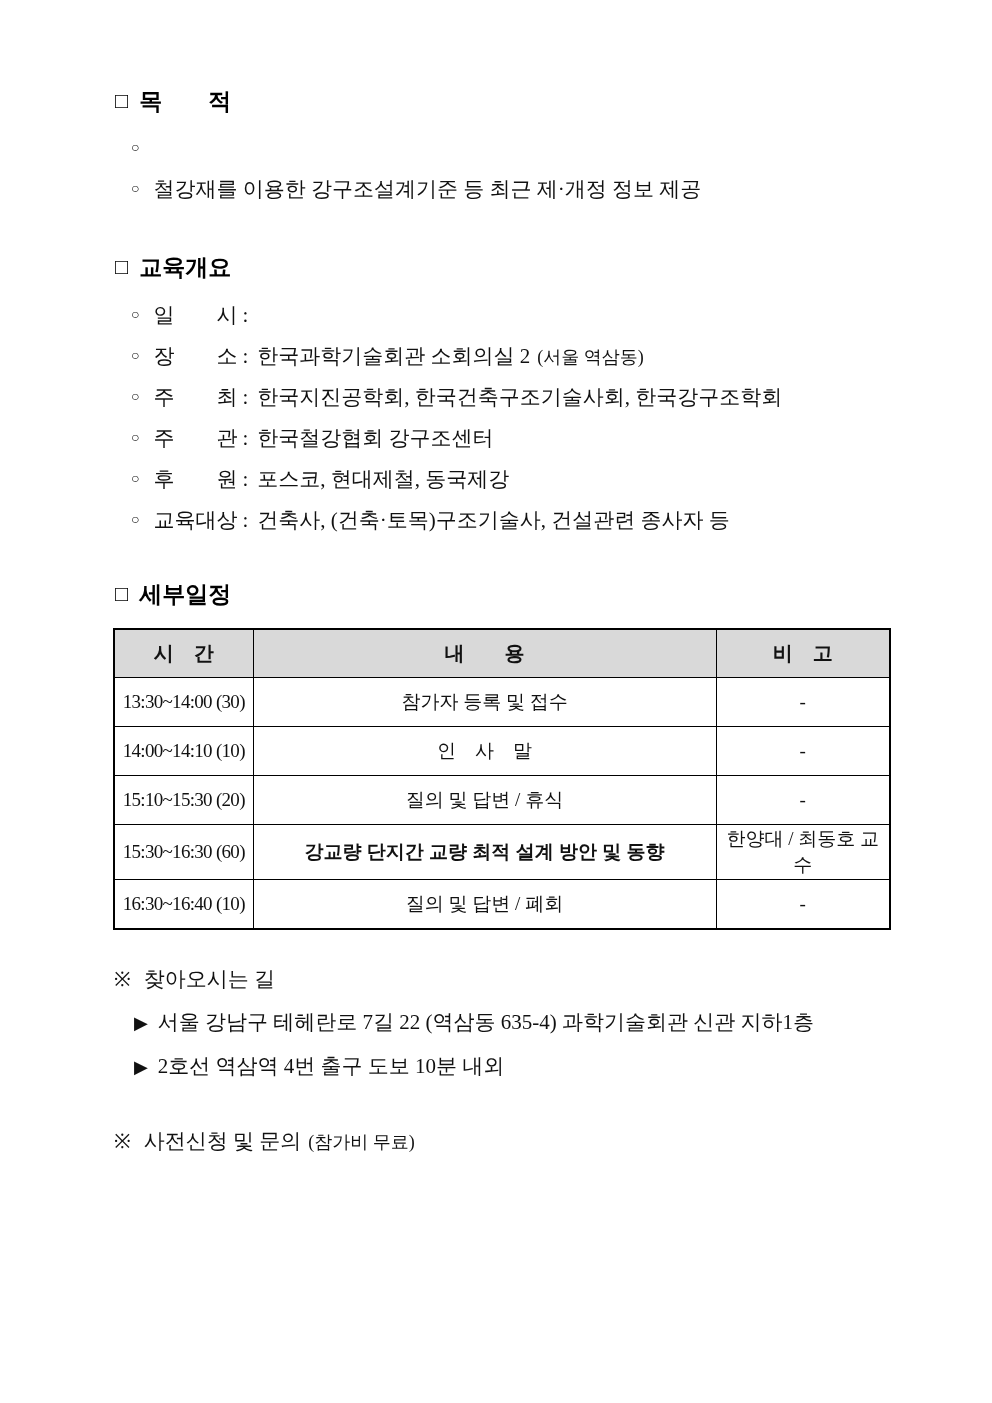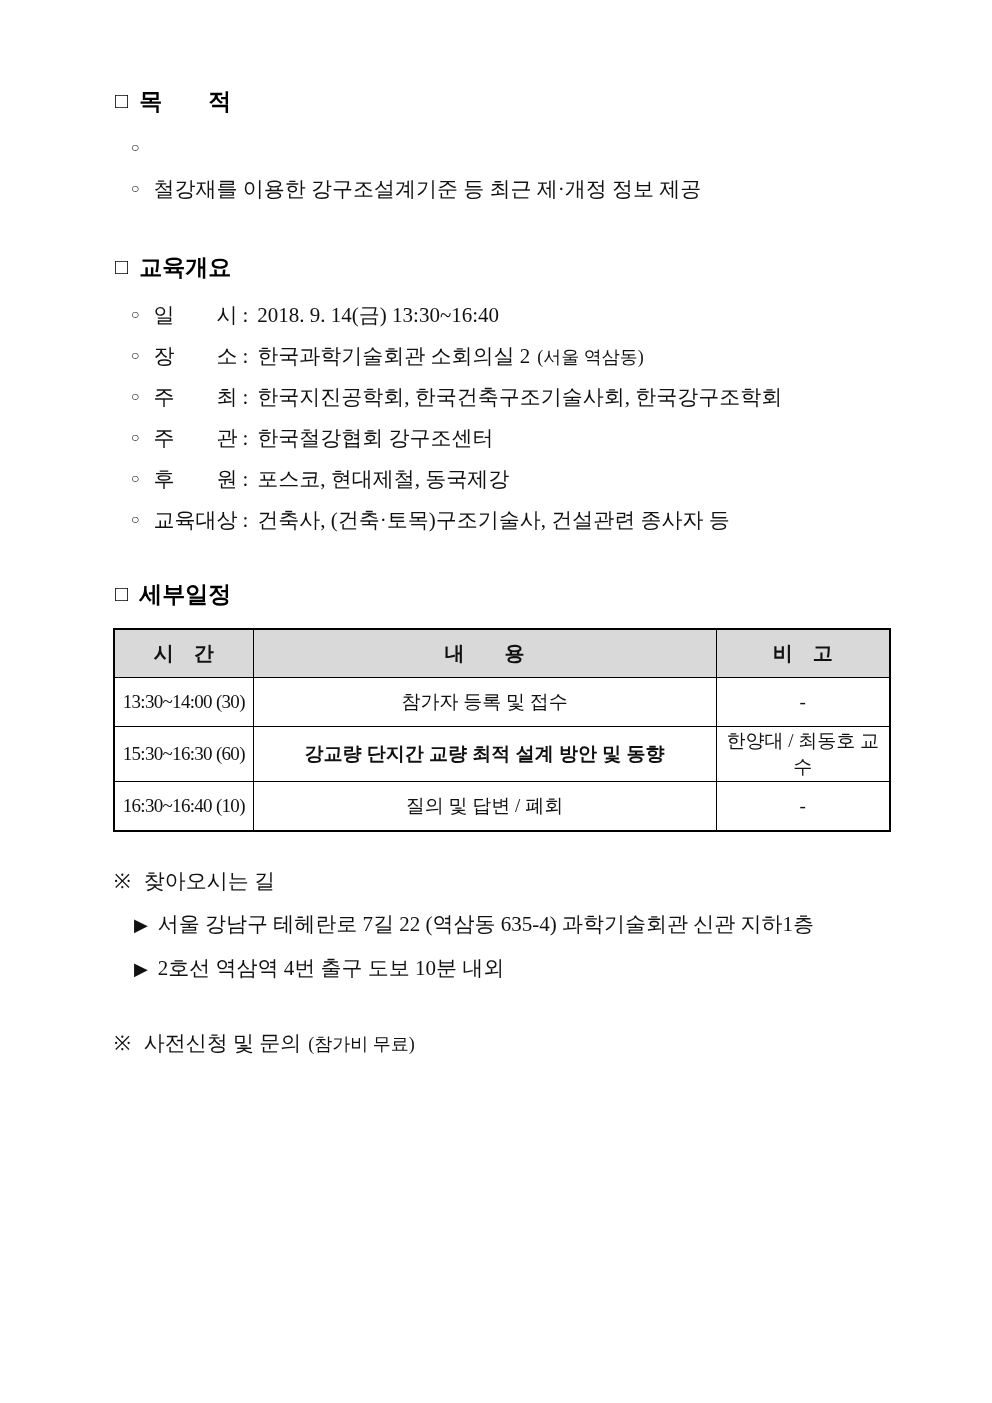--- a/index.html
+++ b/index.html
@@ -107,21 +107,20 @@
   <div class="section" style="margin-top:46px;">
     <div class="sec-heading">
       <span class="box-glyph">□</span>
       <span class="heading-text">교육개요</span>
     </div>
 
     <div class="bullet-line" style="margin-top:18px;">
       <span class="circle-glyph">○</span>
       <span class="ov-label">일　　시</span>
       <span class="colon">:</span>
-      <span>2018. 9. 14(금) 13:30~16:40</span>
     </div>
 
     <div class="bullet-line" style="margin-top:10px;">
       <span class="circle-glyph">○</span>
       <span class="ov-label">장　　소</span>
       <span class="colon">:</span>
       <span>한국과학기술회관 소회의실 2</span>
       <span class="spacer"></span>
       <span class="small-note">(서울 역삼동)</span>
     </div>
@@ -173,20 +172,30 @@
           <th>내　　용</th>
           <th>비　고</th>
         </tr>
       </thead>
       <tbody>
         <tr>
           <td class="time">13:30~14:00 (30)</td>
           <td class="content">참가자 등록 및 접수</td>
           <td class="note">-</td>
         </tr>
+        <tr>
+          <td class="time">14:00~14:10 (10)</td>
+          <td class="content">인　사　말</td>
+          <td class="note">-</td>
+        </tr>
+        <tr>
+          <td class="time">15:10~15:30 (20)</td>
+          <td class="content">질의 및 답변 / 휴식</td>
+          <td class="note">-</td>
+        </tr>
         <tr class="bold-row">
           <td class="time">15:30~16:30 (60)</td>
           <td class="content">강교량 단지간 교량 최적 설계 방안 및 동향</td>
           <td class="note">한양대 / 최동호 교수</td>
         </tr>
         <tr>
           <td class="time">16:30~16:40 (10)</td>
           <td class="content">질의 및 답변 / 폐회</td>
           <td class="note">-</td>
         </tr>

